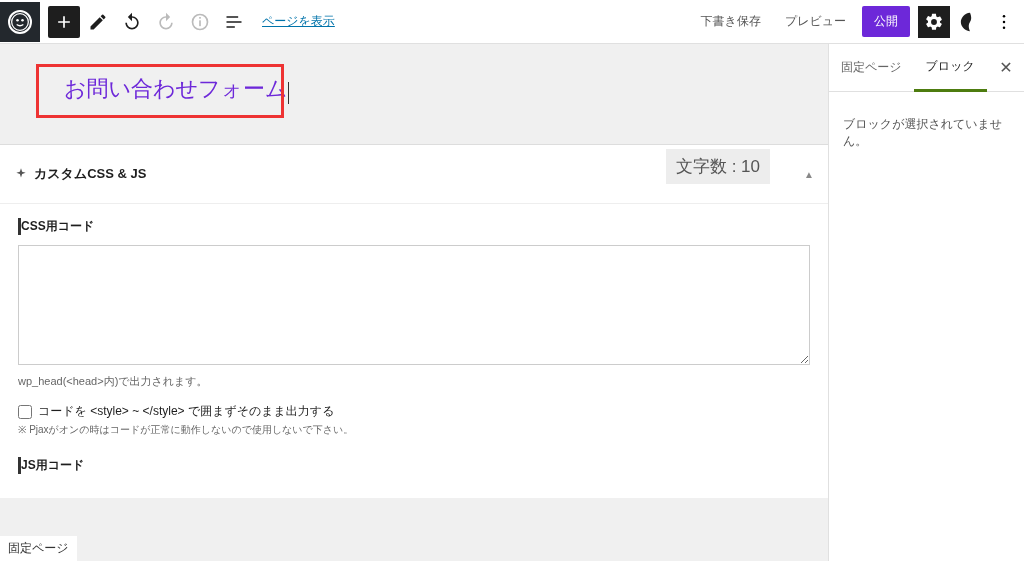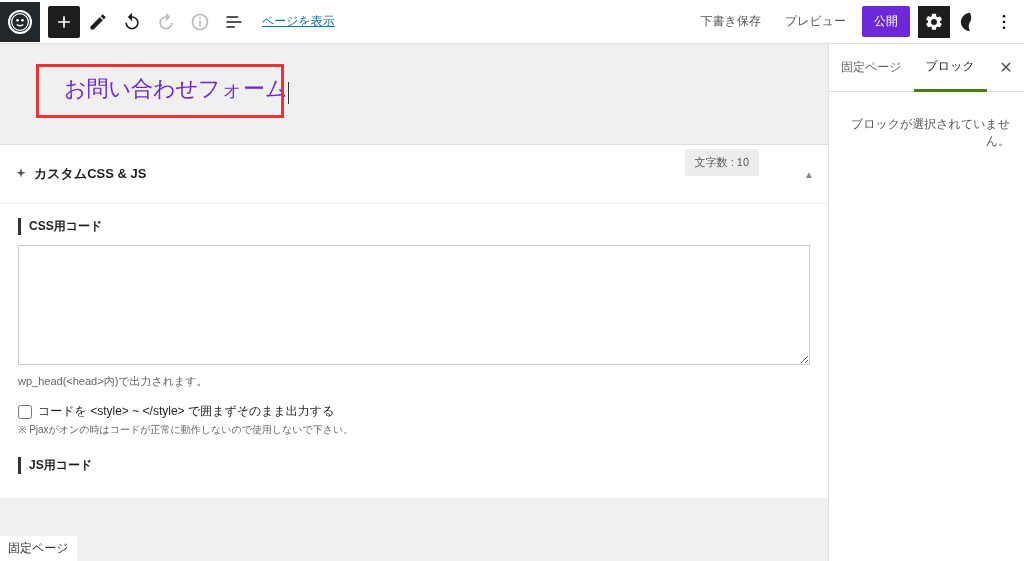--- a/index.html
+++ b/index.html
@@ -27,44 +27,44 @@
 .jet-icon { width: 24px; height: 24px; display: flex; align-items: center; justify-content: center; }
 .more-btn { width: 28px; height: 32px; display: flex; align-items: center; justify-content: center; cursor: pointer; }
 
 .workspace { display: flex; height: 521px; }
 .canvas { flex: 1; background: #f0f0f0; overflow-y: auto; position: relative; }
 .title-area { position: relative; margin: 30px auto 0; width: 700px; }
 .title-highlight { position: absolute; top: -10px; left: -28px; width: 248px; height: 54px; border: 3px solid #e33; pointer-events: none; }
 .title-input { font-size: 22px; font-weight: 500; color: #6d28d9; background: transparent; border: none; outline: none; width: 100%; }
 .title-cursor { display: inline-block; width: 1px; height: 22px; background: #333; vertical-align: middle; }
 
-.word-count { position: absolute; right: 69px; top: 105px; background: #ededed; padding: 6px 10px; font-size: 11px; color: #555; }
+.word-count { position: absolute; right: 58px; top: 105px; background: #ededed; padding: 6px 10px; font-size: 17px; color: #555; }
 
 .block-placeholder { width: 700px; margin: 55px auto 0; position: relative; color: #888; font-size: 14px; padding: 8px 0; }
 .block-add { position: absolute; right: -4px; top: 4px; width: 22px; height: 22px; background: #1e1e1e; display: flex; align-items: center; justify-content: center; cursor: pointer; }
 .block-add svg { fill: #fff; width: 16px; height: 16px; }
 
 .metabox { background: #fff; margin-top: 40px; border-top: 1px solid #ddd; }
 .metabox-header { display: flex; align-items: center; padding: 20px 14px; border-bottom: 1px solid #eee; font-size: 13px; font-weight: 600; }
 .metabox-header svg { width: 14px; height: 14px; margin-right: 6px; fill: #555; }
 .metabox-toggle { margin-left: auto; color: #888; font-size: 10px; }
 .metabox-body { padding: 14px 18px; }
-.field-label { font-size: 12px; font-weight: 600; border-left: 3px solid #333; padding-left: 8px; margin-bottom: 10px; }
+.field-label { font-size: 12px; font-weight: 600; border-left: 3px solid #333; margin-bottom: 10px; }
 .code-textarea { width: 100%; height: 120px; border: 1px solid #ccc; resize: both; font-family: monospace; font-size: 12px; padding: 6px; }
 .field-help { font-size: 11px; color: #666; margin-top: 6px; }
 .checkbox-row { display: flex; align-items: center; gap: 6px; font-size: 12px; margin-top: 14px; }
 .checkbox-row input { width: 14px; height: 14px; }
 .small-note { font-size: 10px; color: #666; margin-top: 2px; }
 
 .sidebar { width: 196px; border-left: 1px solid #e0e0e0; background: #fff; display: flex; flex-direction: column; }
 .sidebar-tabs { display: flex; border-bottom: 1px solid #e0e0e0; position: relative; }
 .sidebar-tab { flex: none; padding: 14px 12px; font-size: 12px; color: #666; cursor: pointer; background: transparent; border: none; }
 .sidebar-tab.active { color: #1e1e1e; font-weight: 500; border-bottom: 3px solid #4d7c0f; margin-bottom: -1px; }
 .sidebar-close { margin-left: auto; width: 36px; display: flex; align-items: center; justify-content: center; cursor: pointer; font-size: 16px; color: #555; }
-.sidebar-msg { padding: 24px 14px; font-size: 12px; color: #555; text-align: right; }
+.sidebar-msg { padding: 24px 14px; font-size: 12px; color: #555; text-align: left; }
 
 .footer-crumb { position: fixed; bottom: 0; left: 0; font-size: 12px; color: #333; padding: 4px 8px; background: #fff; }
 </style>
 </head>
 <body>
 
 <div class="topbar">
   <div class="logo-box">
     <div class="logo-icon">
       <svg class="logo-svg" viewBox="0 0 24 24">

